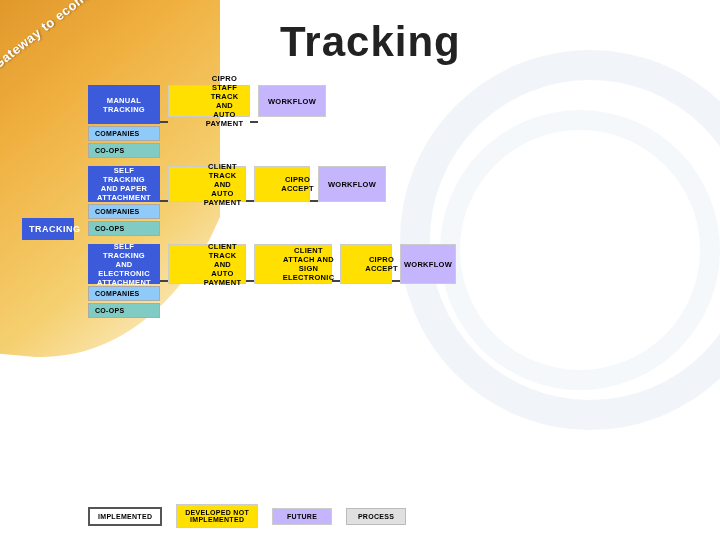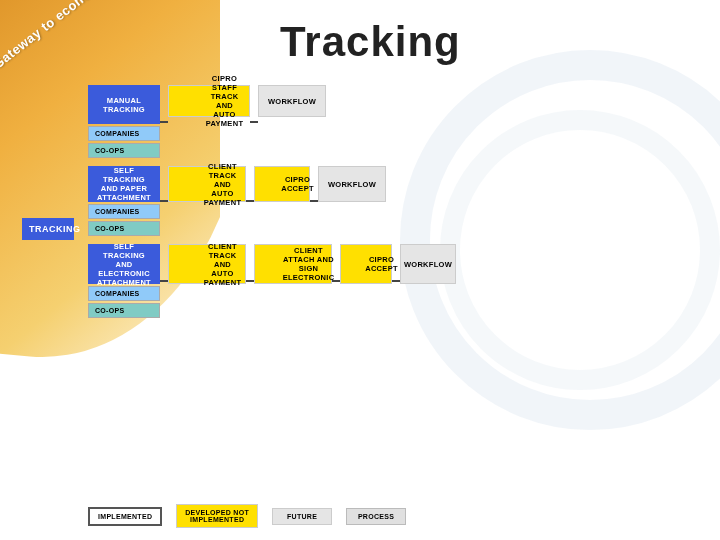--- a/index.html
+++ b/index.html
@@ -126,21 +126,21 @@
       background: #3b5bdb;
       color: #fff;
     }
     .box-yellow {
       background: #ffe000;
       color: #000;
       border: 1px solid #ccc;
       padding-left: 36px;
     }
     .box-green {
-      background: #e5e5e5;
+      background: #c4b5fd;
       color: #000;
       border: 1px solid #ccc;
     }
     .box-gray {
       background: #e0e0e0;
       color: #000;
       border: 1px solid #bbb;
     }
     .box-white-border {
       background: #fff;

